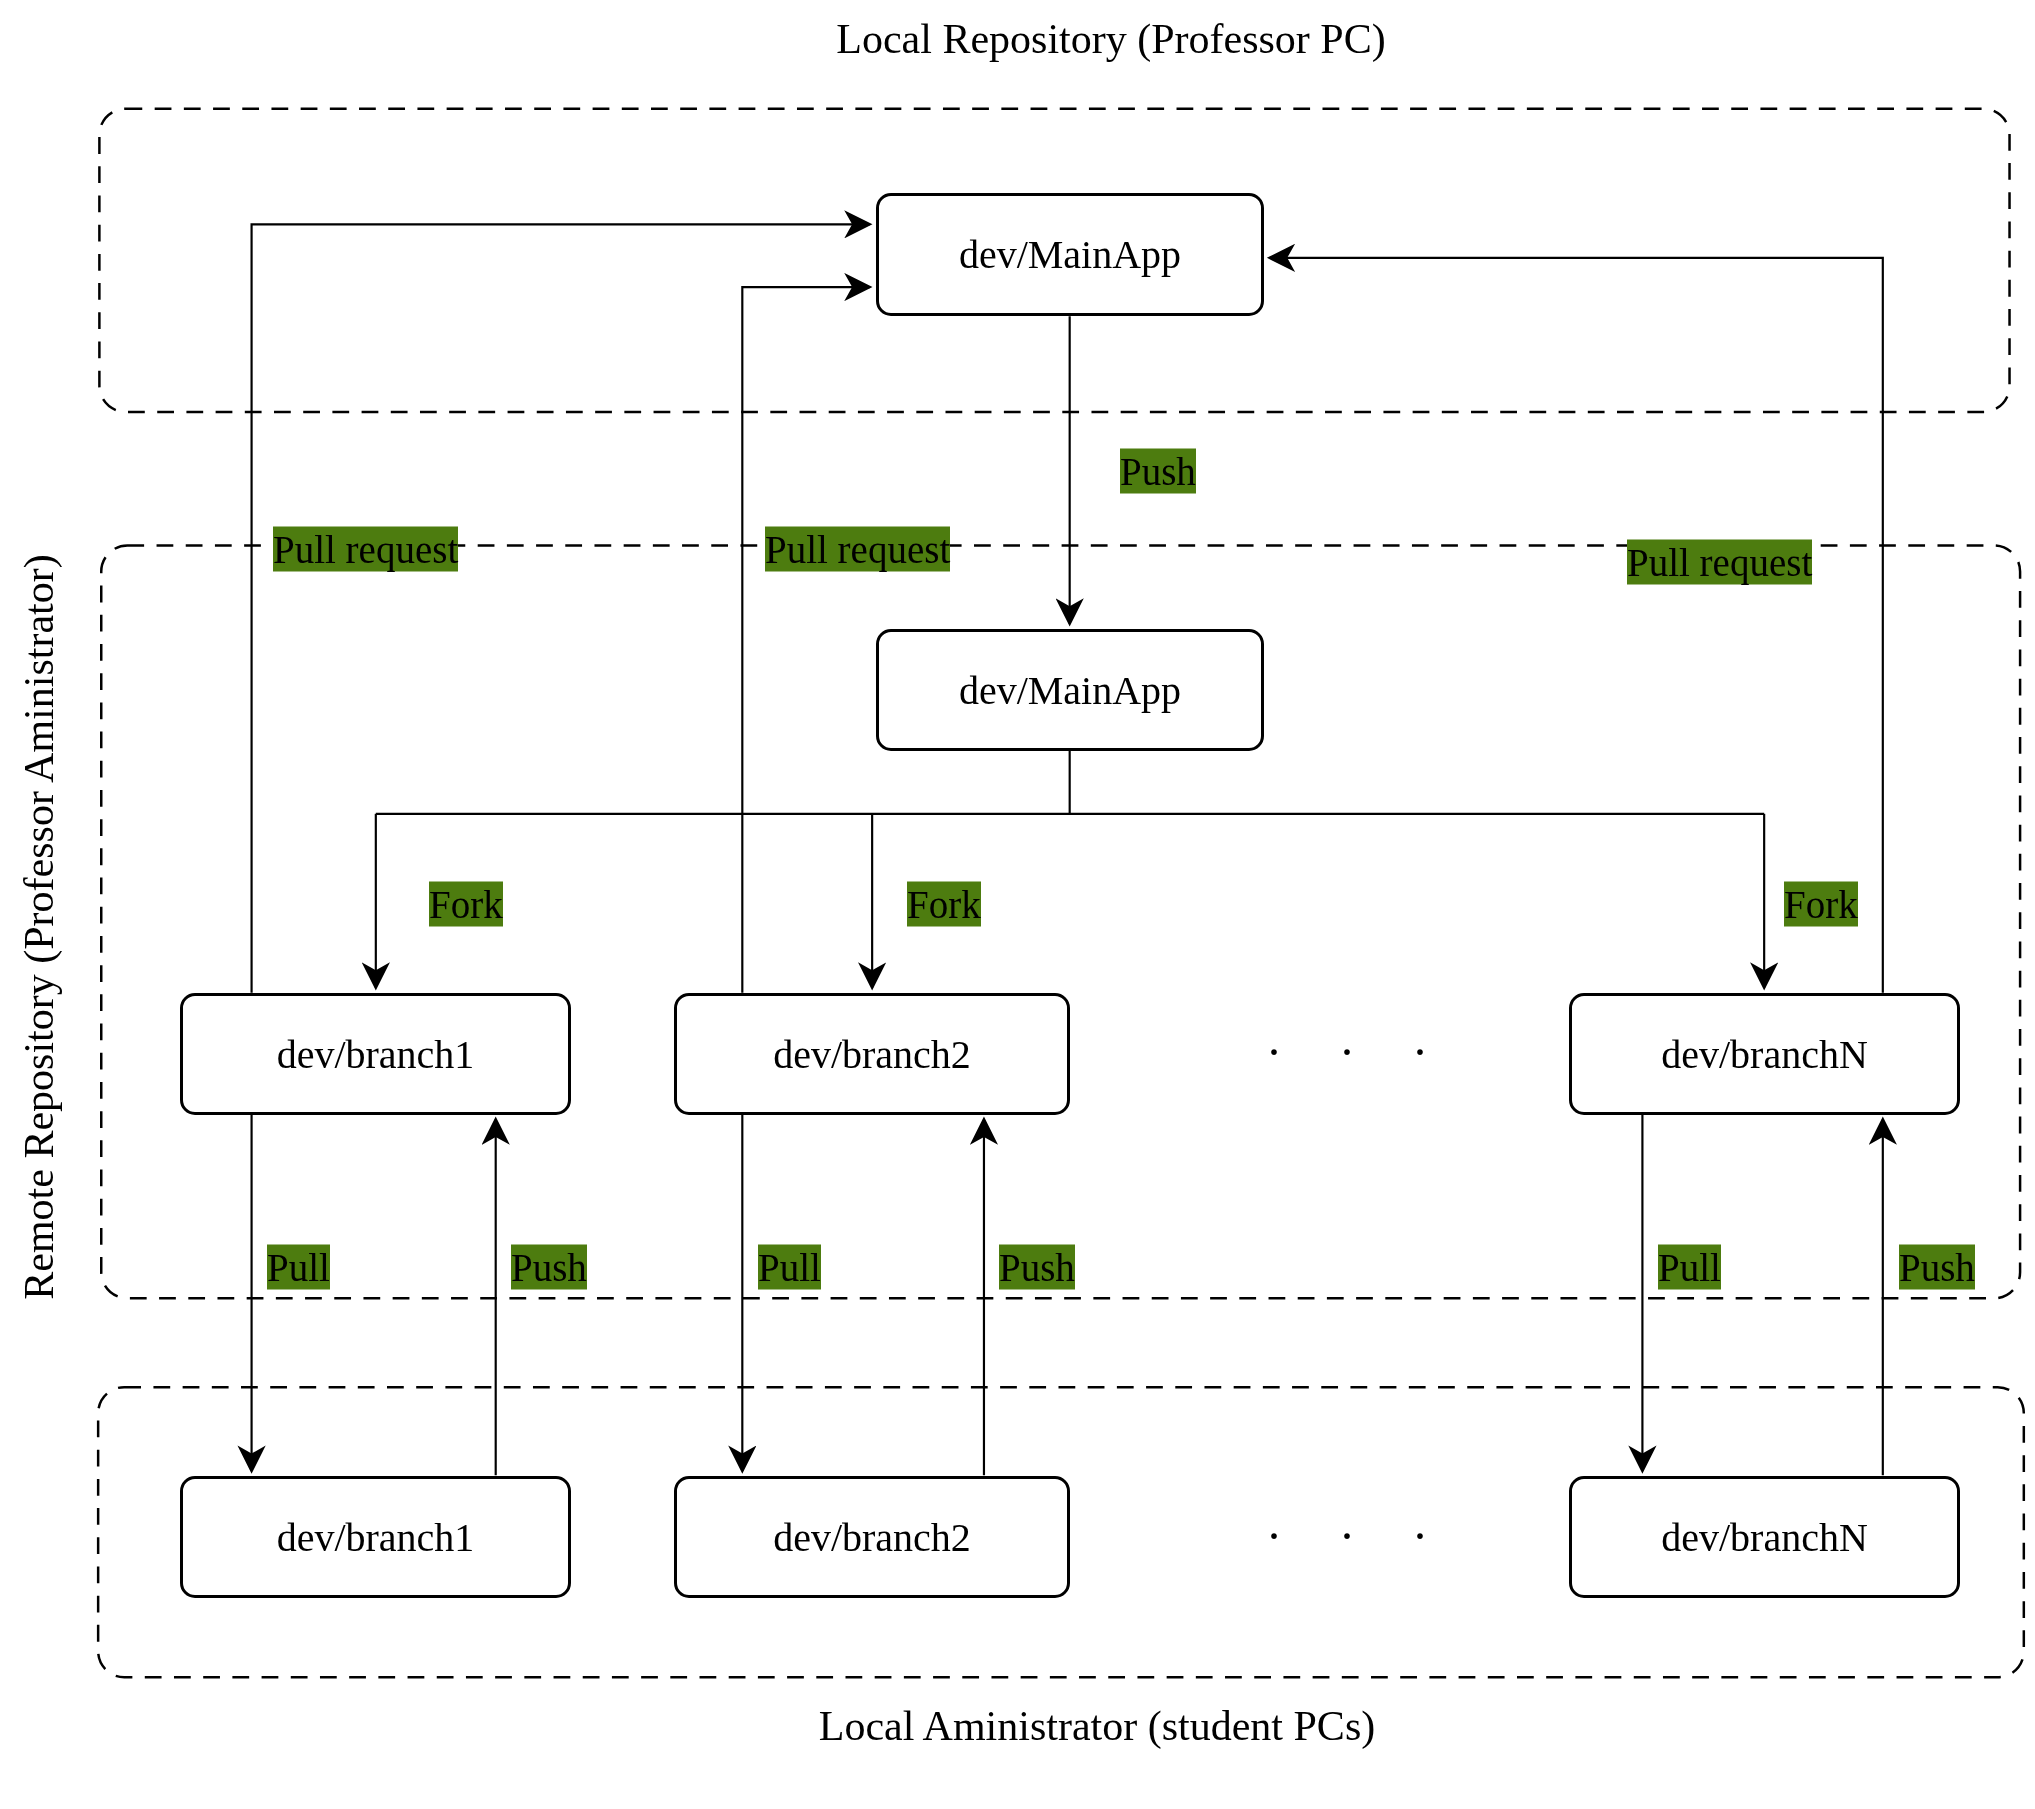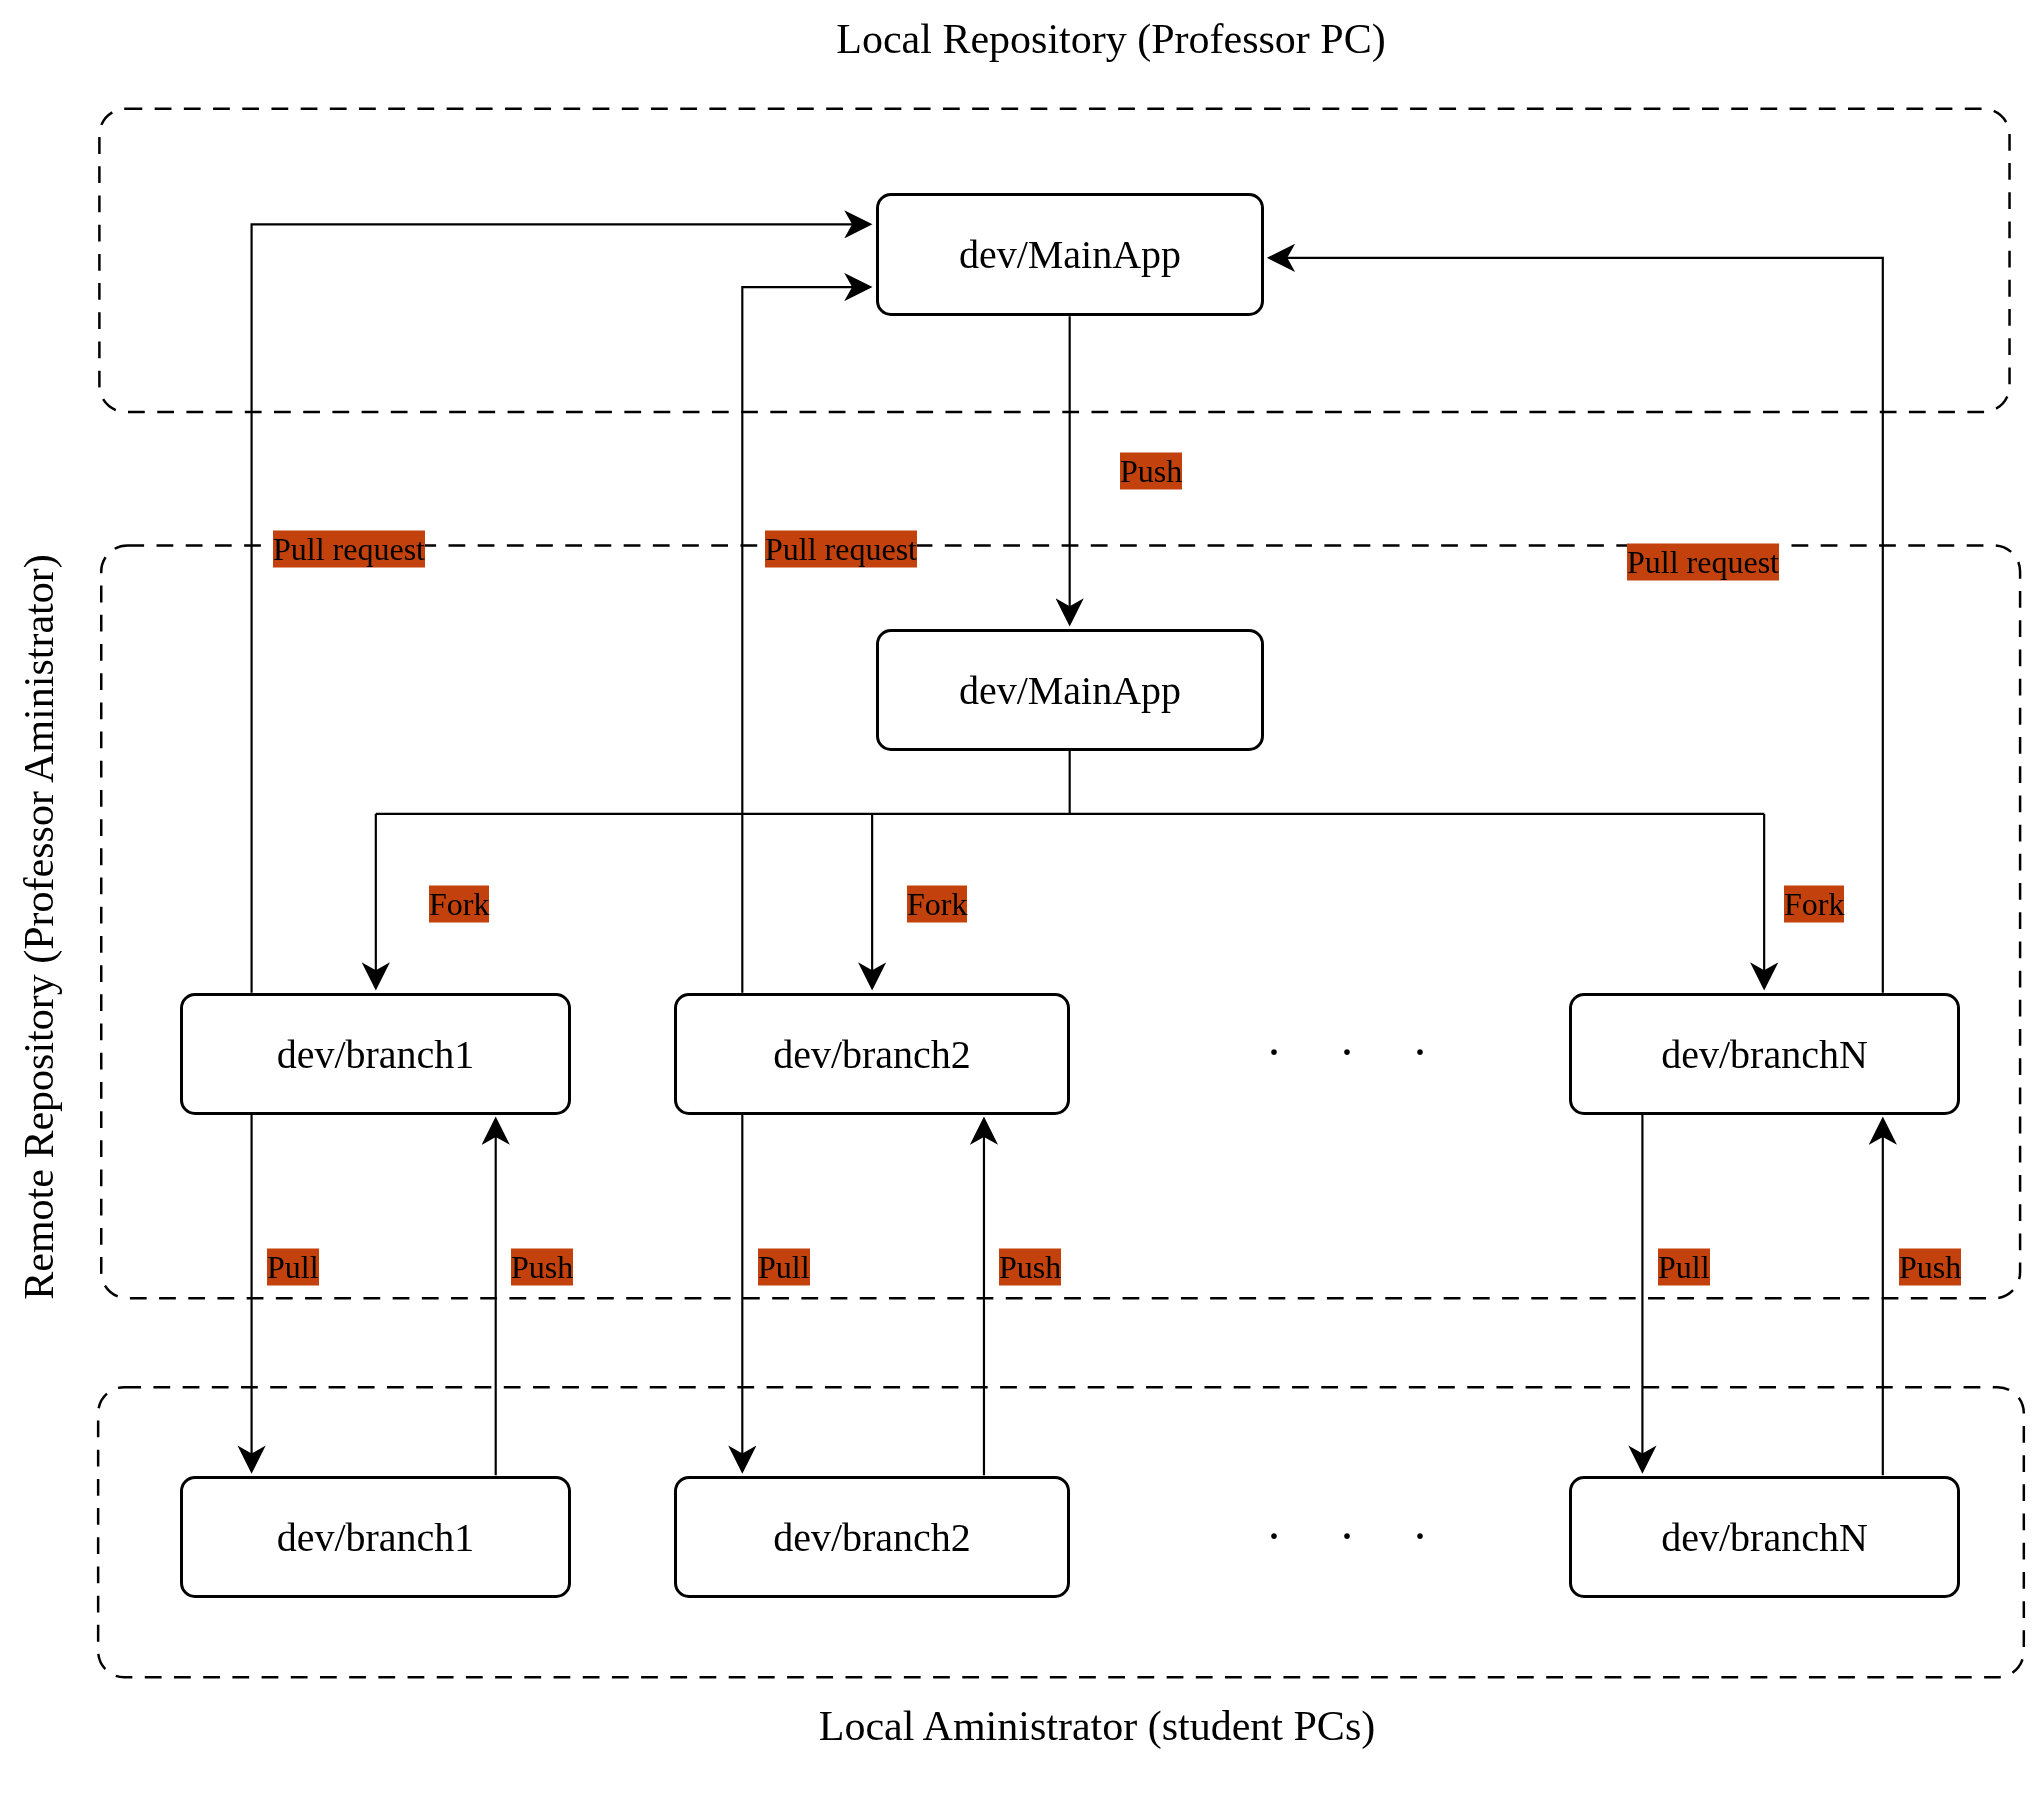--- a/index.html
+++ b/index.html
@@ -33,23 +33,23 @@
   }
   .title-left {
     position: absolute;
     transform: translate(-50%, -50%) rotate(-90deg);
     font-size: 42px;
     white-space: nowrap;
   }
   .edge-label {
     position: absolute;
     transform: translateY(-50%);
-    font-size: 32px;
+    font-size: 39px;
     white-space: nowrap;
-    background: #c2410c;
+    background: #4d7c0f;
   }
   .dots {
     position: absolute;
     transform: translate(-50%, -50%);
     font-size: 48px;
     letter-spacing: 0;
     word-spacing: 45px;
     white-space: nowrap;
   }
 </style>

